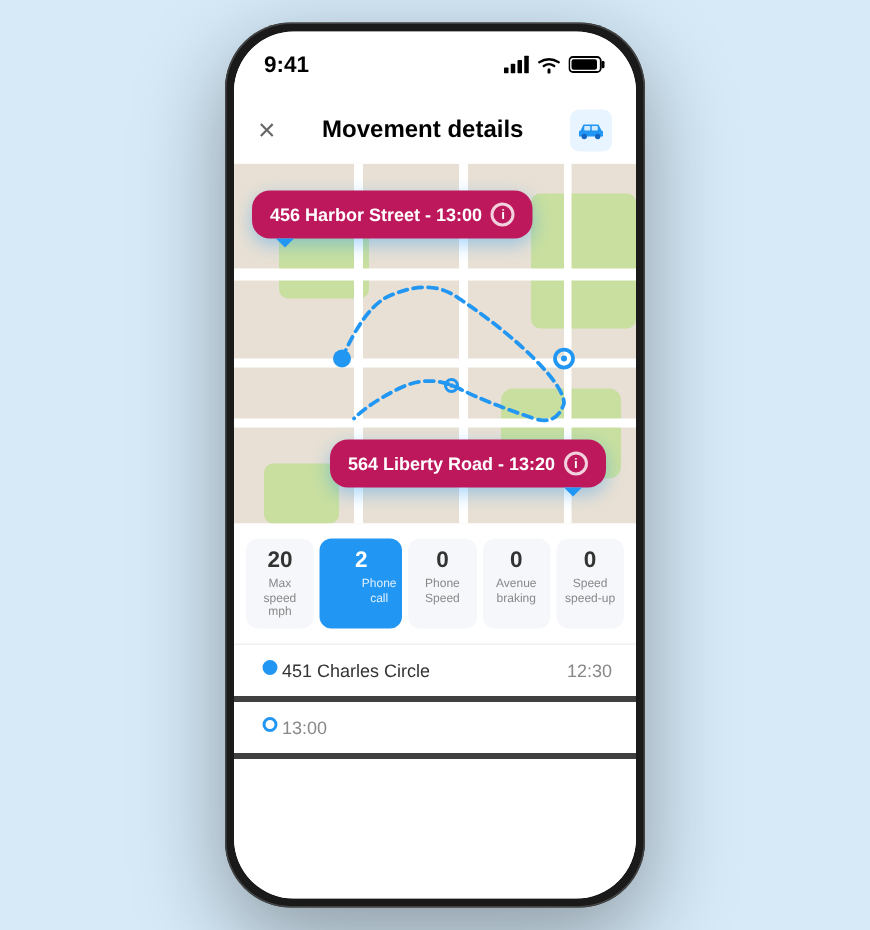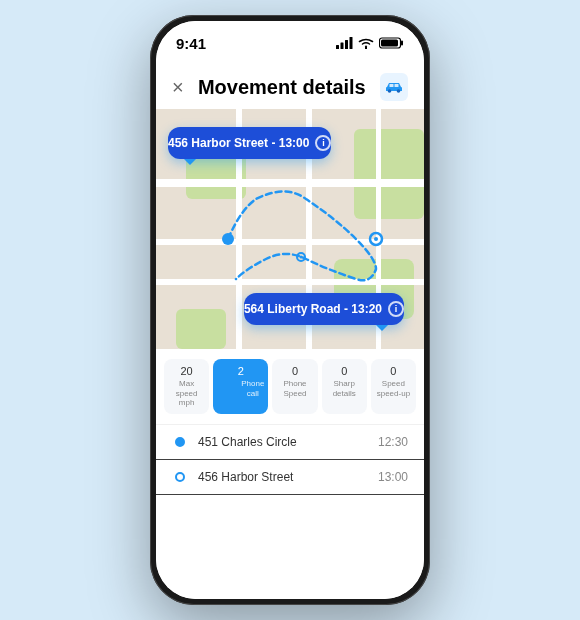--- a/index.html
+++ b/index.html
@@ -77,21 +77,21 @@
       background: #fff;
       display: flex;
       align-items: center;
       justify-content: space-between;
       padding: 0 16px;
       flex-shrink: 0;
       z-index: 10;
     }
 
     .header-title {
-      font-size: 20px;
+      font-size: 16px;
       font-weight: 600;
       color: #000;
     }
 
     .header-close {
       font-size: 20px;
       color: #666;
       cursor: pointer;
       line-height: 1;
     }
@@ -138,24 +138,24 @@
     .map-svg {
       position: absolute;
       top: 0; left: 0;
       width: 100%;
       height: 100%;
     }
 
     
     .map-tooltip {
       position: absolute;
-      background: #1d4ed8;
+      background: #be185d;
       color: #fff;
       border-radius: 12px;
-      padding: 8px 0;
+      padding: 8px 12px;
       font-size: 12px;
       font-weight: 600;
       white-space: nowrap;
       display: flex;
       align-items: center;
       gap: 6px;
       z-index: 20;
       box-shadow: 0 4px 12px rgba(33,150,243,0.4);
       justify-content: center;
     }
@@ -219,22 +219,22 @@
       flex-direction: column;
       align-items: center;
       gap: 2px;
     }
 
     .stat-item.active {
       background: #2196F3;
     }
 
     .stat-value {
-      font-size: 11px;
-      font-weight: 400;
+      font-size: 15px;
+      font-weight: 700;
       color: #333;
     }
 
     .stat-item.active .stat-value {
       color: #fff;
     }
 
     .stat-label {
       font-size: 8px;
       color: #888;
@@ -249,24 +249,22 @@
 
     
     .trip-list {
       flex: 1;
       background: #fff;
       overflow: hidden;
     }
 
     .trip-item {
       display: flex;
-      align-items: center;
       padding: 10px 16px;
-      border-bottom: 1px solid #404040;
-      gap: 10px;
+      border-bottom: 4px solid #404040;
     }
 
     .trip-dot-container {
       display: flex;
       flex-direction: column;
       align-items: center;
       width: 16px;
       flex-shrink: 0;
     }
 
@@ -395,40 +393,39 @@
         <div class="stat-item active">
           <div class="stat-value">2</div>
           <div class="stat-label">Phone call</div>
         </div>
         <div class="stat-item">
           <div class="stat-value">0</div>
           <div class="stat-label">Phone Speed</div>
         </div>
         <div class="stat-item">
           <div class="stat-value">0</div>
-          <div class="stat-label">Sharp details</div>
+          <div class="stat-label">Avenue braking</div>
         </div>
         <div class="stat-item">
           <div class="stat-value">0</div>
           <div class="stat-label">Speed speed-up</div>
         </div>
       </div>
 
     <div class="trip-list">
 
     <div class="trip-item">
           <div class="trip-dot-container">
             <div class="trip-dot filled"></div>
           </div>
           <span class="trip-address">451 Charles Circle</span>
           <span class="trip-time">12:30</span>
         </div>
         <div class="trip-item">
           <div class="trip-dot-container">
             <div class="trip-dot"></div>
           </div>
-          <span class="trip-address">456 Harbor Street</span>
           <span class="trip-time">13:00</span>
         </div>
       </div>
 
   </div>
 </div>
 
 </body></html>

